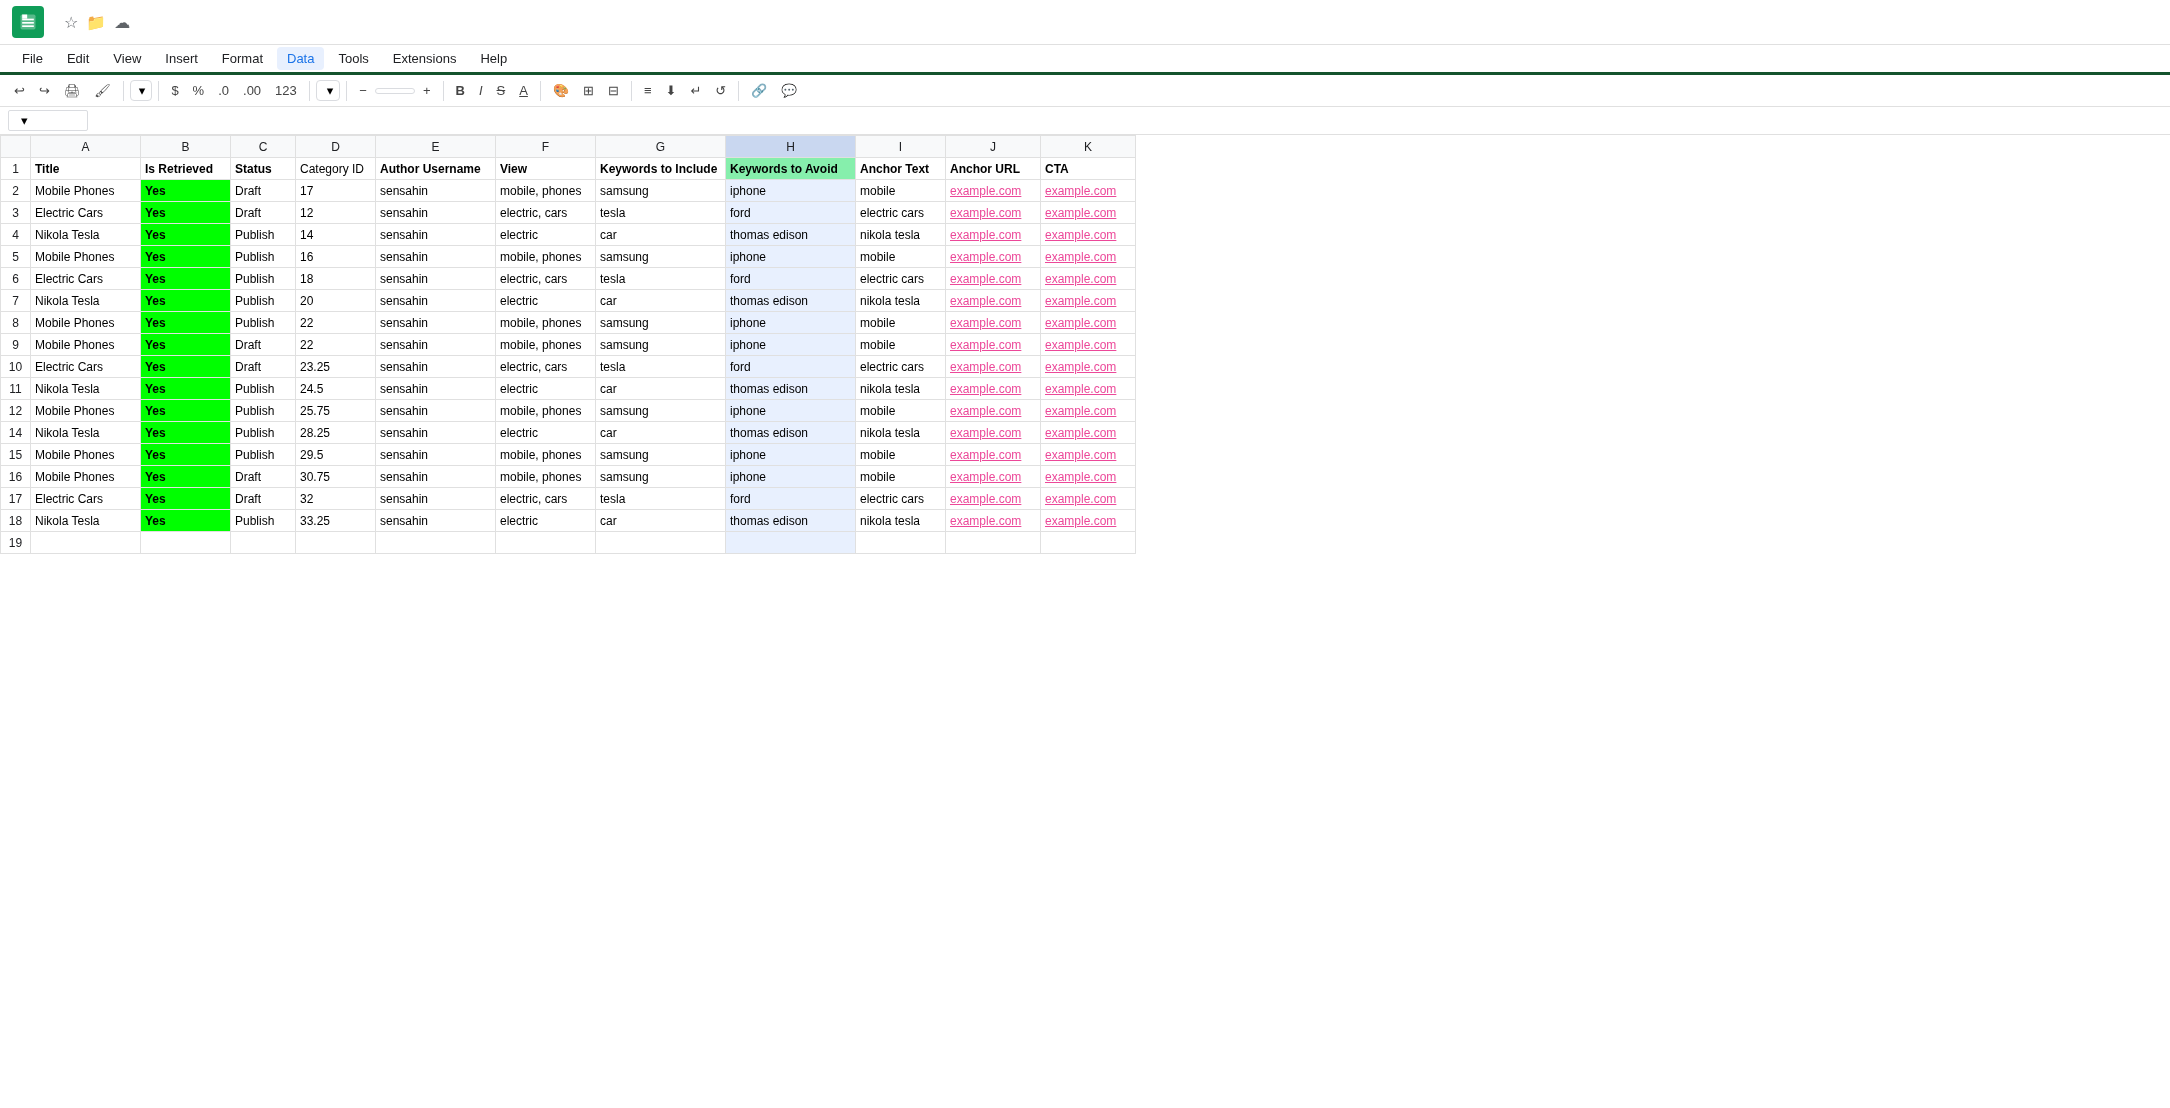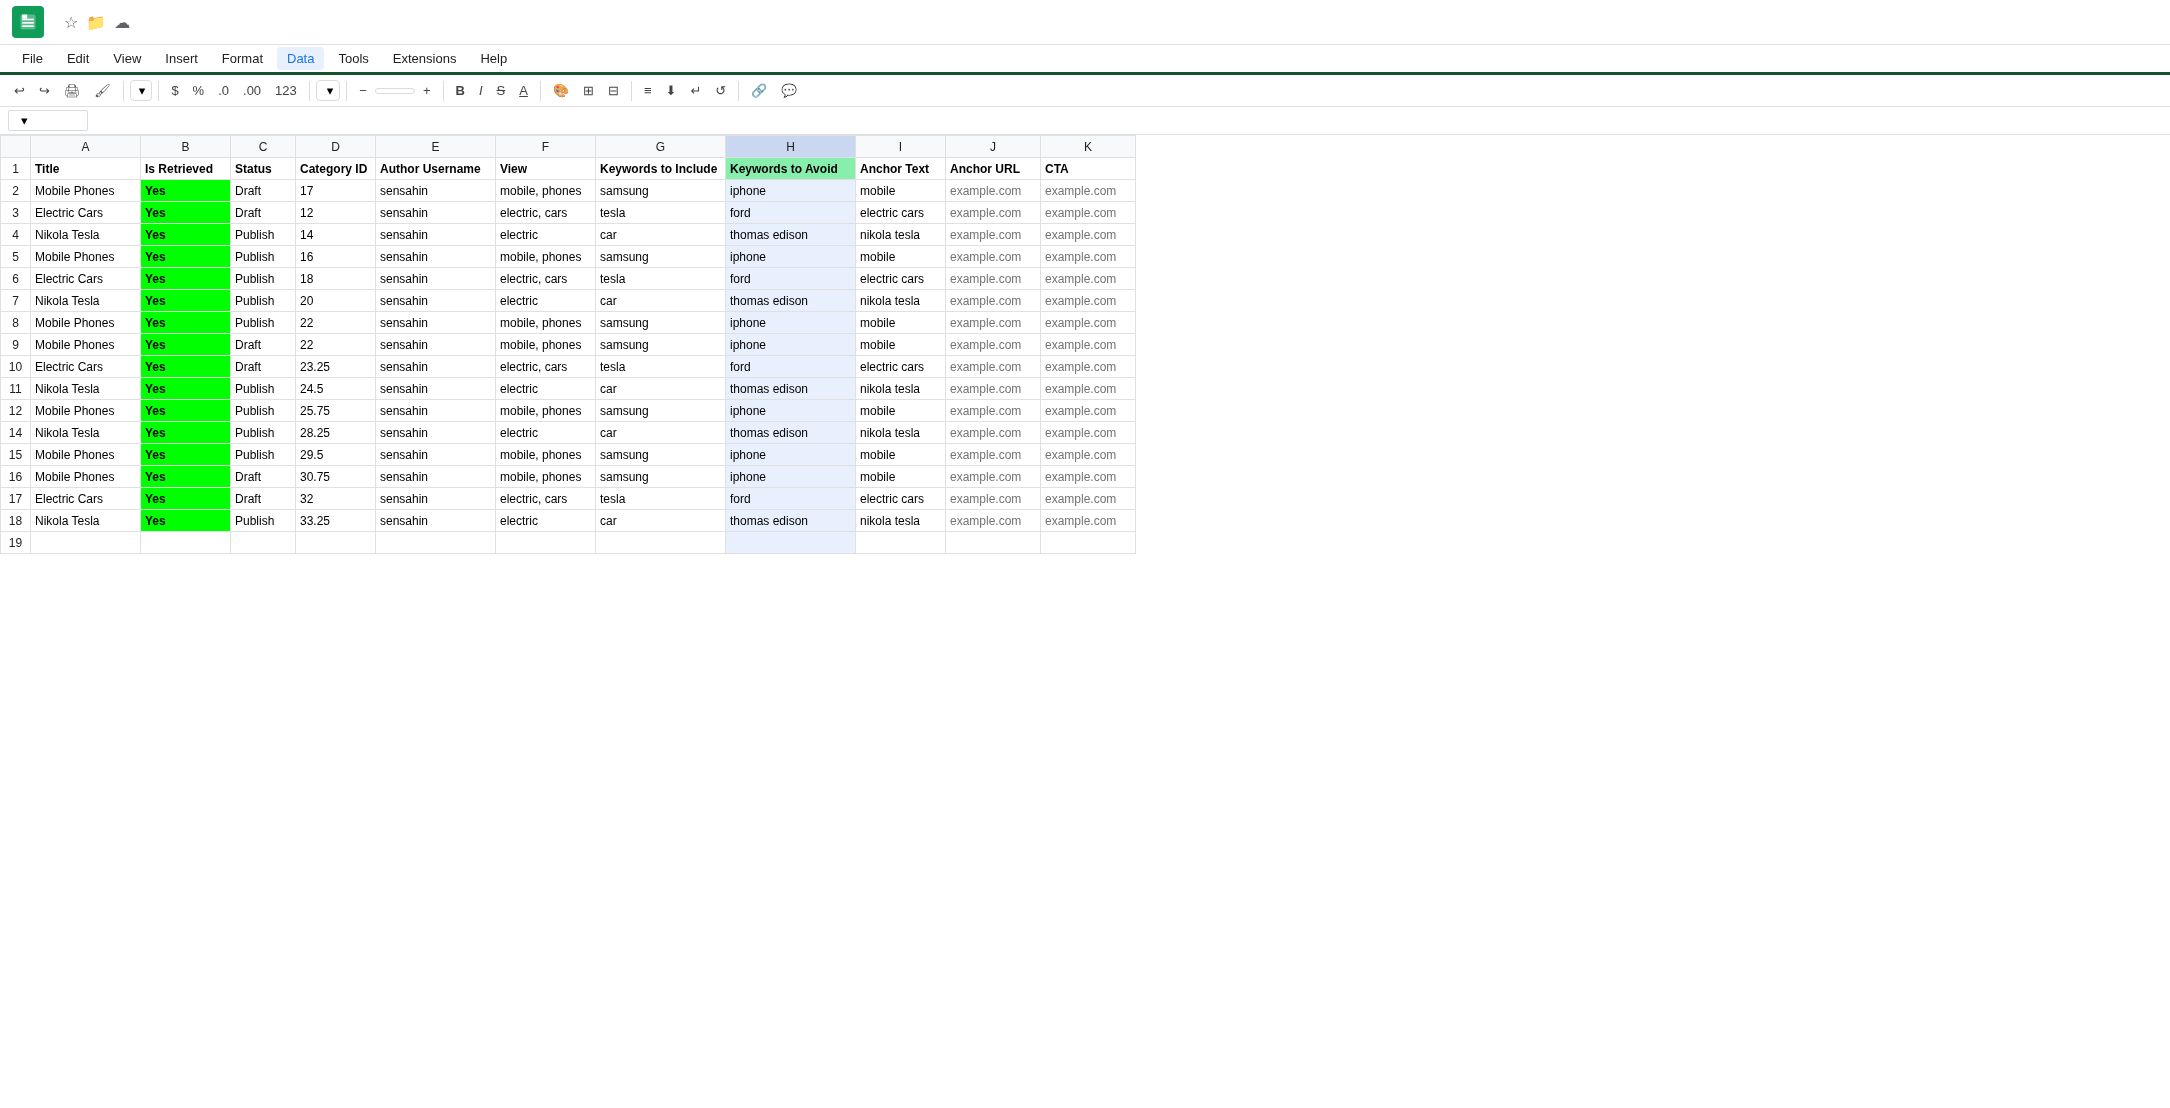--- a/index.html
+++ b/index.html
@@ -148,21 +148,21 @@
     .corner-header {
       background: #f8f9fa;
       position: sticky;
       top: 0;
       left: 0;
       z-index: 3;
     }
     
     .data-row td { background: #fff; }
     td.yes-cell { background: #00ff00 !important; color: #000; font-weight: 600; }
-    td.link-cell { color: #737373; cursor: pointer; margin-left: 20px; }
+    td.link-cell { color: #ec4899; text-decoration: underline; cursor: pointer; margin-left: 20px; }
 
     
     .col-row-num { width: 30px; }
     .col-a { width: 110px; }
     .col-b { width: 90px; }
     .col-c { width: 65px; }
     .col-d { width: 80px; }
     .col-e { width: 120px; }
     .col-f { width: 100px; }
     .col-g { width: 130px; }
@@ -288,21 +288,21 @@
         <th class="col-header">J</th>
         <th class="col-header">K</th>
       </tr>
     </thead>
     <tbody id="sheet-body">
     <tr class="data-row">
           <td class="row-header">1</td>
           <td style="font-weight: bold; margin-top: 20px;">Title</td>
           <td style="font-weight: bold;">Is Retrieved</td>
           <td style="font-weight: bold;">Status</td>
-          <td style="font-weight: bold;">Category ID</td>
+          <td style="font-weight: normal;">Category ID</td>
           <td style="font-weight: bold; margin-left: 14px;">Author Username</td>
           <td style="font-weight: bold;">View</td>
           <td style="font-weight: bold;">Keywords to Include</td>
           <td style="background: #86efac; font-weight: bold;">Keywords to Avoid</td>
           <td style="font-weight: bold;">Anchor Text</td>
           <td style="font-weight: bold;">Anchor URL</td>
           <td style="font-weight: bold;">CTA</td>
         </tr>
         <tr class="data-row">
           <td class="row-header">2</td>

